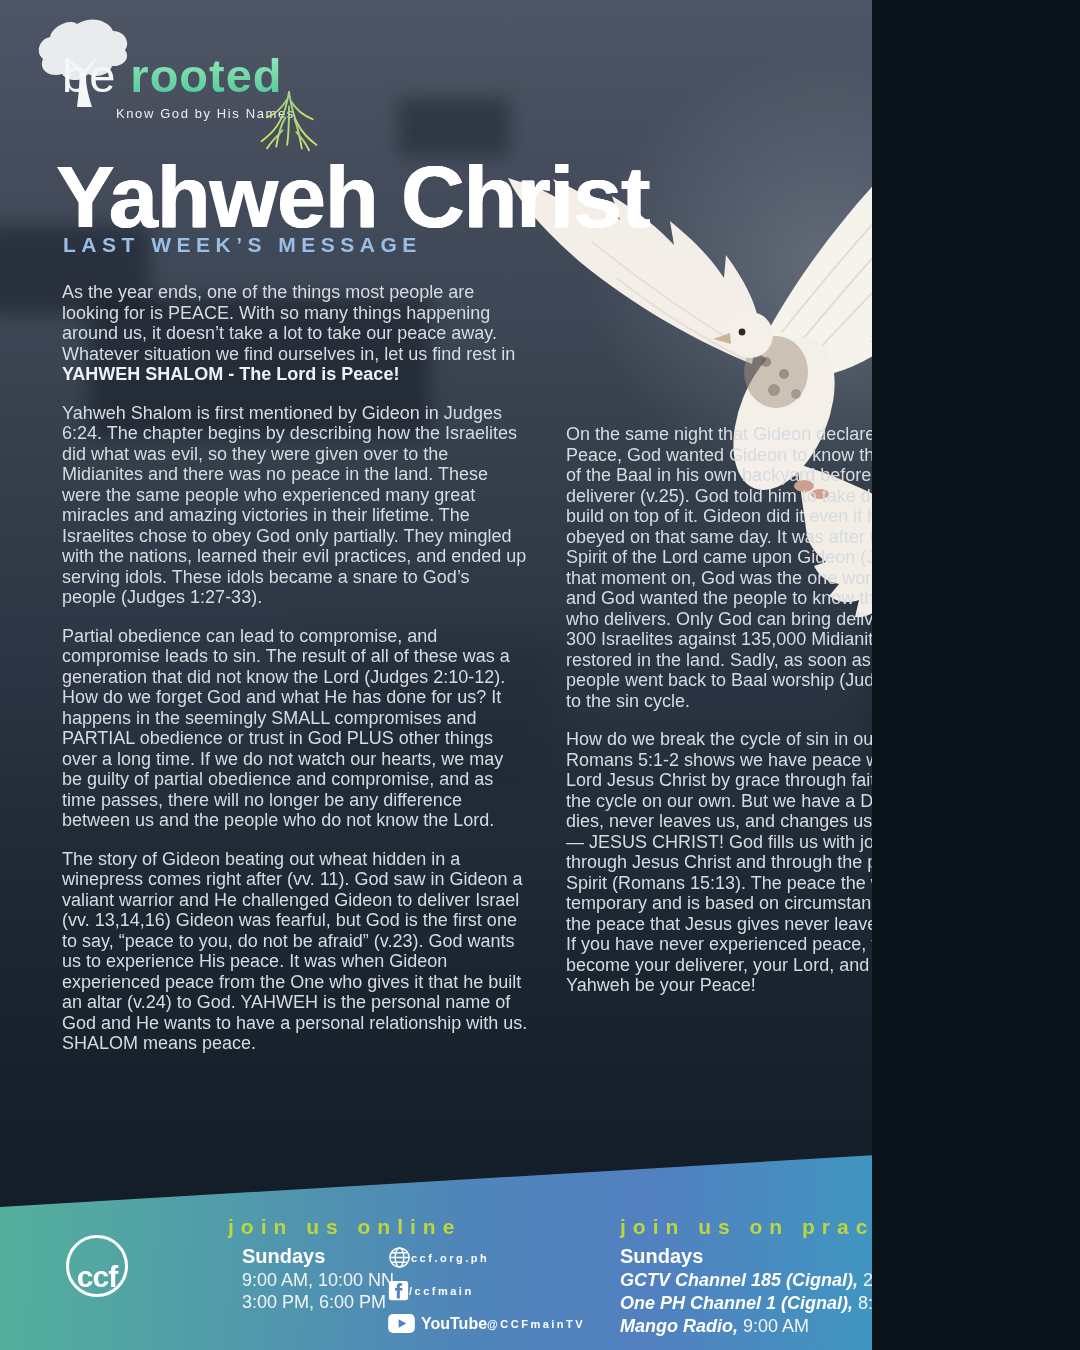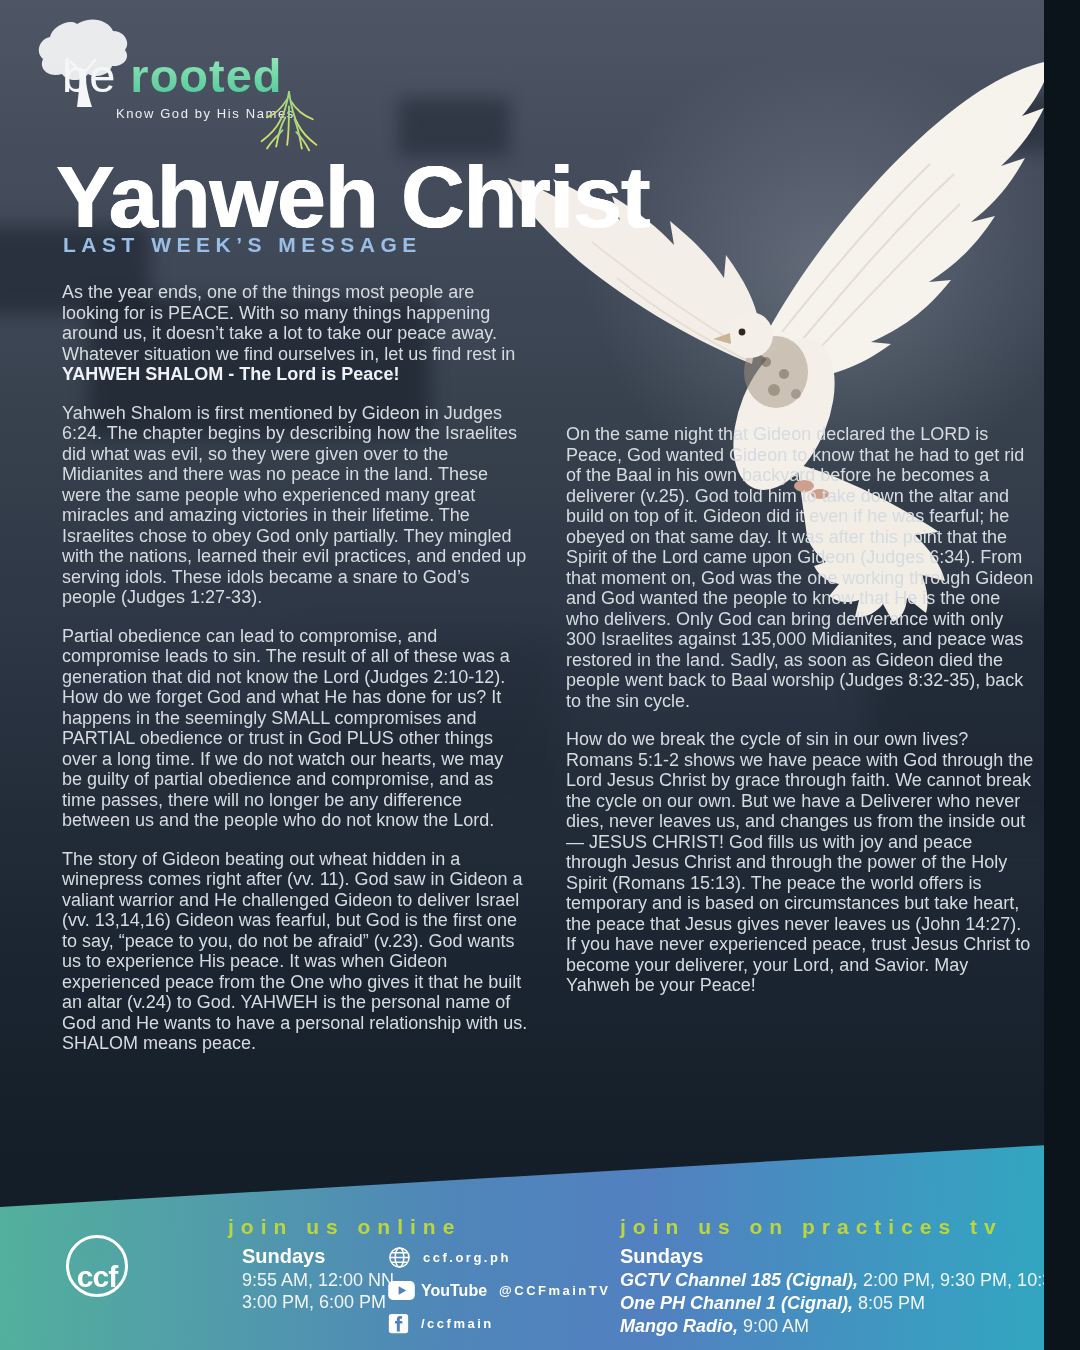--- a/index.html
+++ b/index.html
@@ -1,16 +1,16 @@
 <!DOCTYPE html>
 <html><head>
 <meta charset="utf-8">
 <style>
   html,body{margin:0;padding:0;background:#0b131b;}
-  .page{position:relative;width:1044px;height:1350px;overflow:hidden;
+  .page{position:relative;width:872px;height:1350px;overflow:hidden;
     font-family:"Liberation Sans",sans-serif;
     background:linear-gradient(180deg,#4e5665 0%,#454d5d 12%,#38424f 30%,#2a3442 50%,#1d2733 68%,#151f2a 84%,#111b25 100%);}
   
   .photo-light{position:absolute;left:520px;top:20px;width:560px;height:560px;z-index:1;
     background:radial-gradient(ellipse 60% 55% at 55% 45%, rgba(152,160,172,.40), rgba(152,160,172,0) 72%);}
   .win{position:absolute;background:#141b26;filter:blur(9px);z-index:1;}
   .w1{left:88px;top:296px;width:342px;height:142px;opacity:.55;}
   .w2{left:398px;top:98px;width:112px;height:58px;opacity:.45;}
   .w3{left:-20px;top:226px;width:170px;height:88px;opacity:.5;}
   .w4{left:1000px;top:92px;width:90px;height:60px;opacity:.45;}
@@ -51,21 +51,21 @@
   .ccf-circle span{color:#fff;font-weight:bold;font-size:30px;letter-spacing:-1px;}
   .f-heading{position:absolute;font-size:21px;font-weight:bold;letter-spacing:7px;color:#bdd53e;white-space:nowrap;}
   .h-online{left:228px;top:72px;}
   .h-tv{left:620px;top:72px;}
   .f-day{position:absolute;font-size:20px;font-weight:bold;color:#fff;}
   .d-online{left:242px;top:102px;}
   .d-tv{left:620px;top:102px;}
   .f-times{position:absolute;left:242px;top:126px;font-size:18px;line-height:22px;color:#f2f5f7;}
   .f-links{position:absolute;left:388px;top:98px;}
   .f-link{display:flex;align-items:center;height:33px;color:#fff;}
-  .f-link .lbl{font-size:13px;font-weight:bold;letter-spacing:2.5px;margin-left:12px;white-space:nowrap;}
+  .f-link .lbl{font-size:11px;font-weight:bold;letter-spacing:2.5px;white-space:nowrap;}
   .f-link svg{display:block;}
   .yt-word{font-size:16px;font-weight:bold;letter-spacing:0;margin-left:6px;}
   .channels{position:absolute;left:620px;top:126px;font-size:18px;line-height:23px;color:#f2f5f7;white-space:nowrap;}
   .channels b{color:#fff;font-style:italic;}
 </style>
 </head>
 <body>
 
 <div class="page">
 
@@ -152,50 +152,50 @@
   </div>
 
   <div class="footer">
     <div class="ccf-circle">
       <span>ccf</span>
     </div>
 
     <div class="f-heading h-online">join us online</div>
     <div class="f-day d-online">Sundays</div>
     <div class="f-times">
-      <div>9:55 AM, 12:00 NN</div>
+      <div>9:00 AM, 10:00 NN</div>
       <div>3:00 PM, 6:00 PM</div>
     </div>
 
     <div class="f-links">
       <div class="f-link">
         <svg width="23" height="23" viewBox="0 0 24 24" aria-hidden="true">
           <g stroke="#fff" stroke-width="1.6" fill="none">
             <circle cx="12" cy="12" r="10"></circle>
             <ellipse cx="12" cy="12" rx="4.5" ry="10"></ellipse>
             <path d="M2,12 H22 M3.5,7 H20.5 M3.5,17 H20.5"></path>
           </g>
         </svg>
         <span class="lbl">ccf.org.ph</span>
       </div>
       <div class="f-link">
+        <svg width="21" height="21" viewBox="0 0 24 24" aria-hidden="true">
+          <rect x="1" y="1" width="22" height="22" rx="3" fill="#fff"></rect>
+          <path d="M16.5,12 h-3 v9 h-3.4 v-9 H8 V9 h2.1 V7.2 c0,-2.3 1.3,-3.7 3.6,-3.7 l2.4,.1 v2.9 h-1.6 c-0.8,0 -1,0.4 -1,1.1 V9 h2.8 Z" fill="#5280c0"></path>
+        </svg>
+        <span class="lbl">/ccfmain</span>
+      </div>
+      <div class="f-link">
         <svg width="27" height="19" viewBox="0 0 28 20" aria-hidden="true">
           <rect x="0" y="0" width="28" height="20" rx="5" fill="#fff"></rect>
           <path d="M11,5.5 L19,10 L11,14.5 Z" fill="#5280c0"></path>
         </svg>
         <span class="yt-word">YouTube</span>
         <span class="lbl">@CCFmainTV</span>
       </div>
-      <div class="f-link">
-        <svg width="21" height="21" viewBox="0 0 24 24" aria-hidden="true">
-          <rect x="1" y="1" width="22" height="22" rx="3" fill="#fff"></rect>
-          <path d="M16.5,12 h-3 v9 h-3.4 v-9 H8 V9 h2.1 V7.2 c0,-2.3 1.3,-3.7 3.6,-3.7 l2.4,.1 v2.9 h-1.6 c-0.8,0 -1,0.4 -1,1.1 V9 h2.8 Z" fill="#5280c0"></path>
-        </svg>
-        <span class="lbl">/ccfmain</span>
-      </div>
     </div>
 
     <div class="f-heading h-tv">join us on practices tv</div>
     <div class="f-day d-tv">Sundays</div>
     <div class="channels">
       <div><b>GCTV Channel 185 (Cignal),</b><span> 2:00 PM, 9:30 PM, 10:30 PM</span></div>
       <div><b>One PH Channel 1 (Cignal),</b><span> 8:05 PM</span></div>
       <div><b>Mango Radio,</b><span> 9:00 AM</span></div>
     </div>
   </div>

